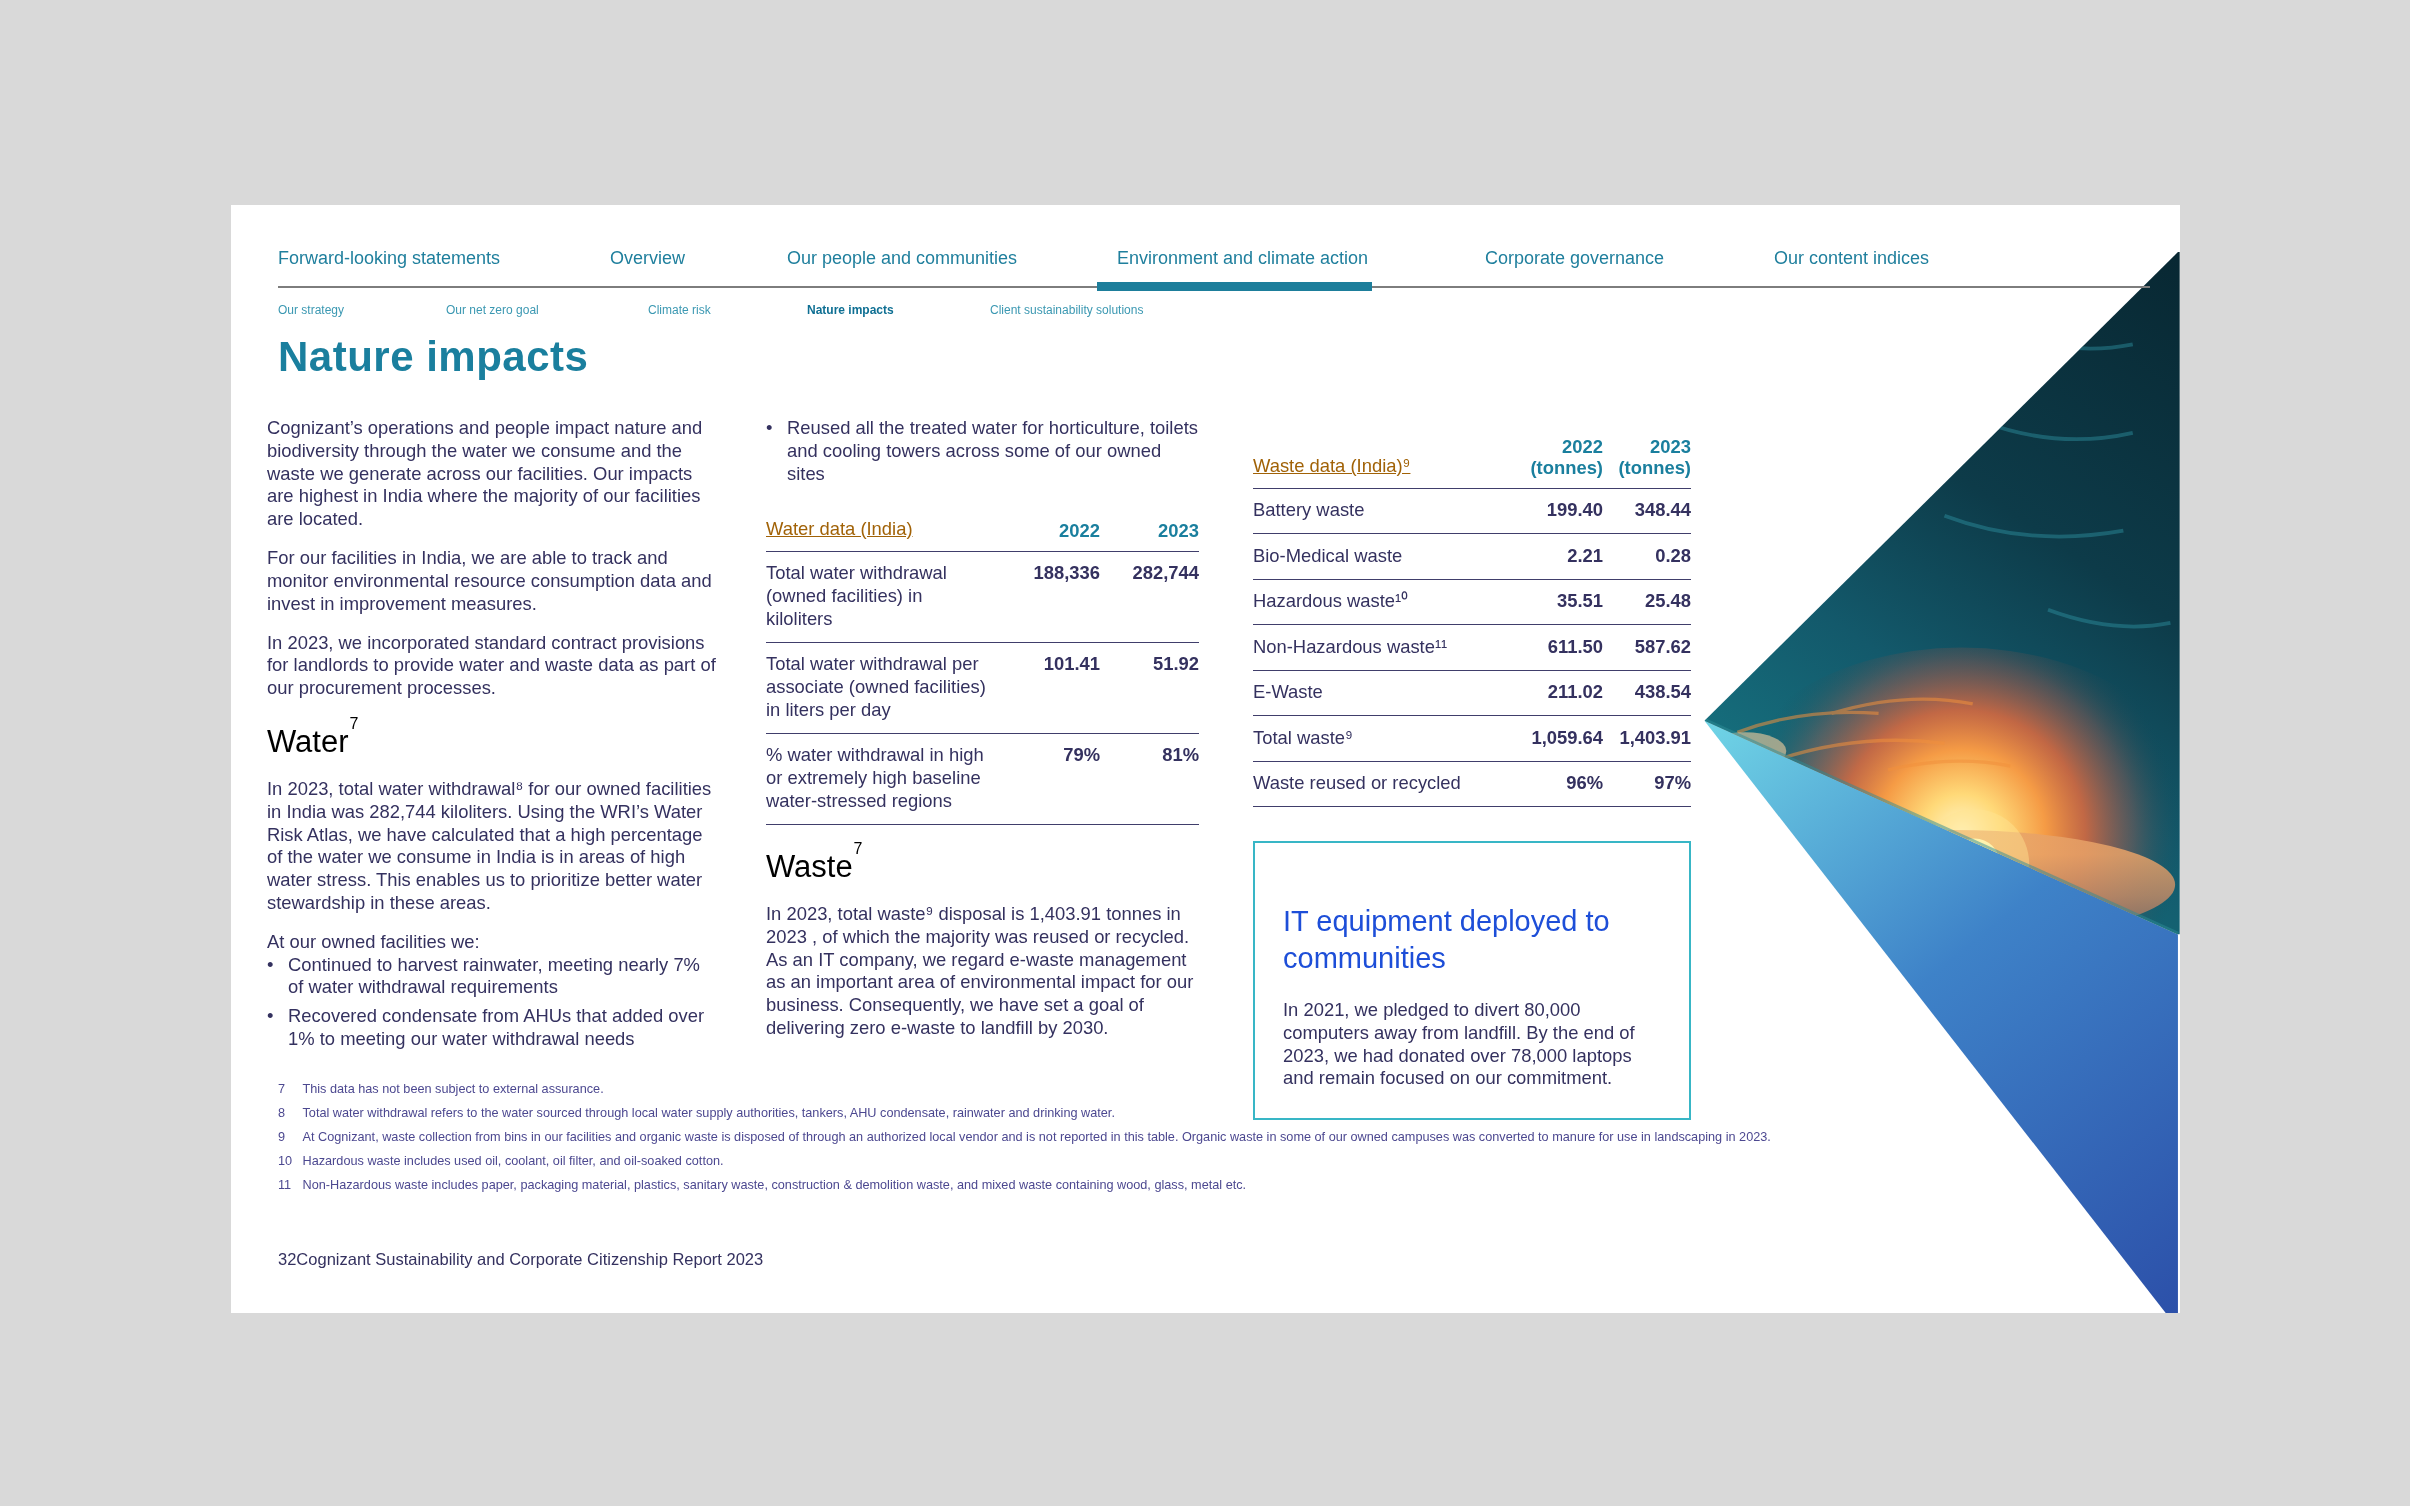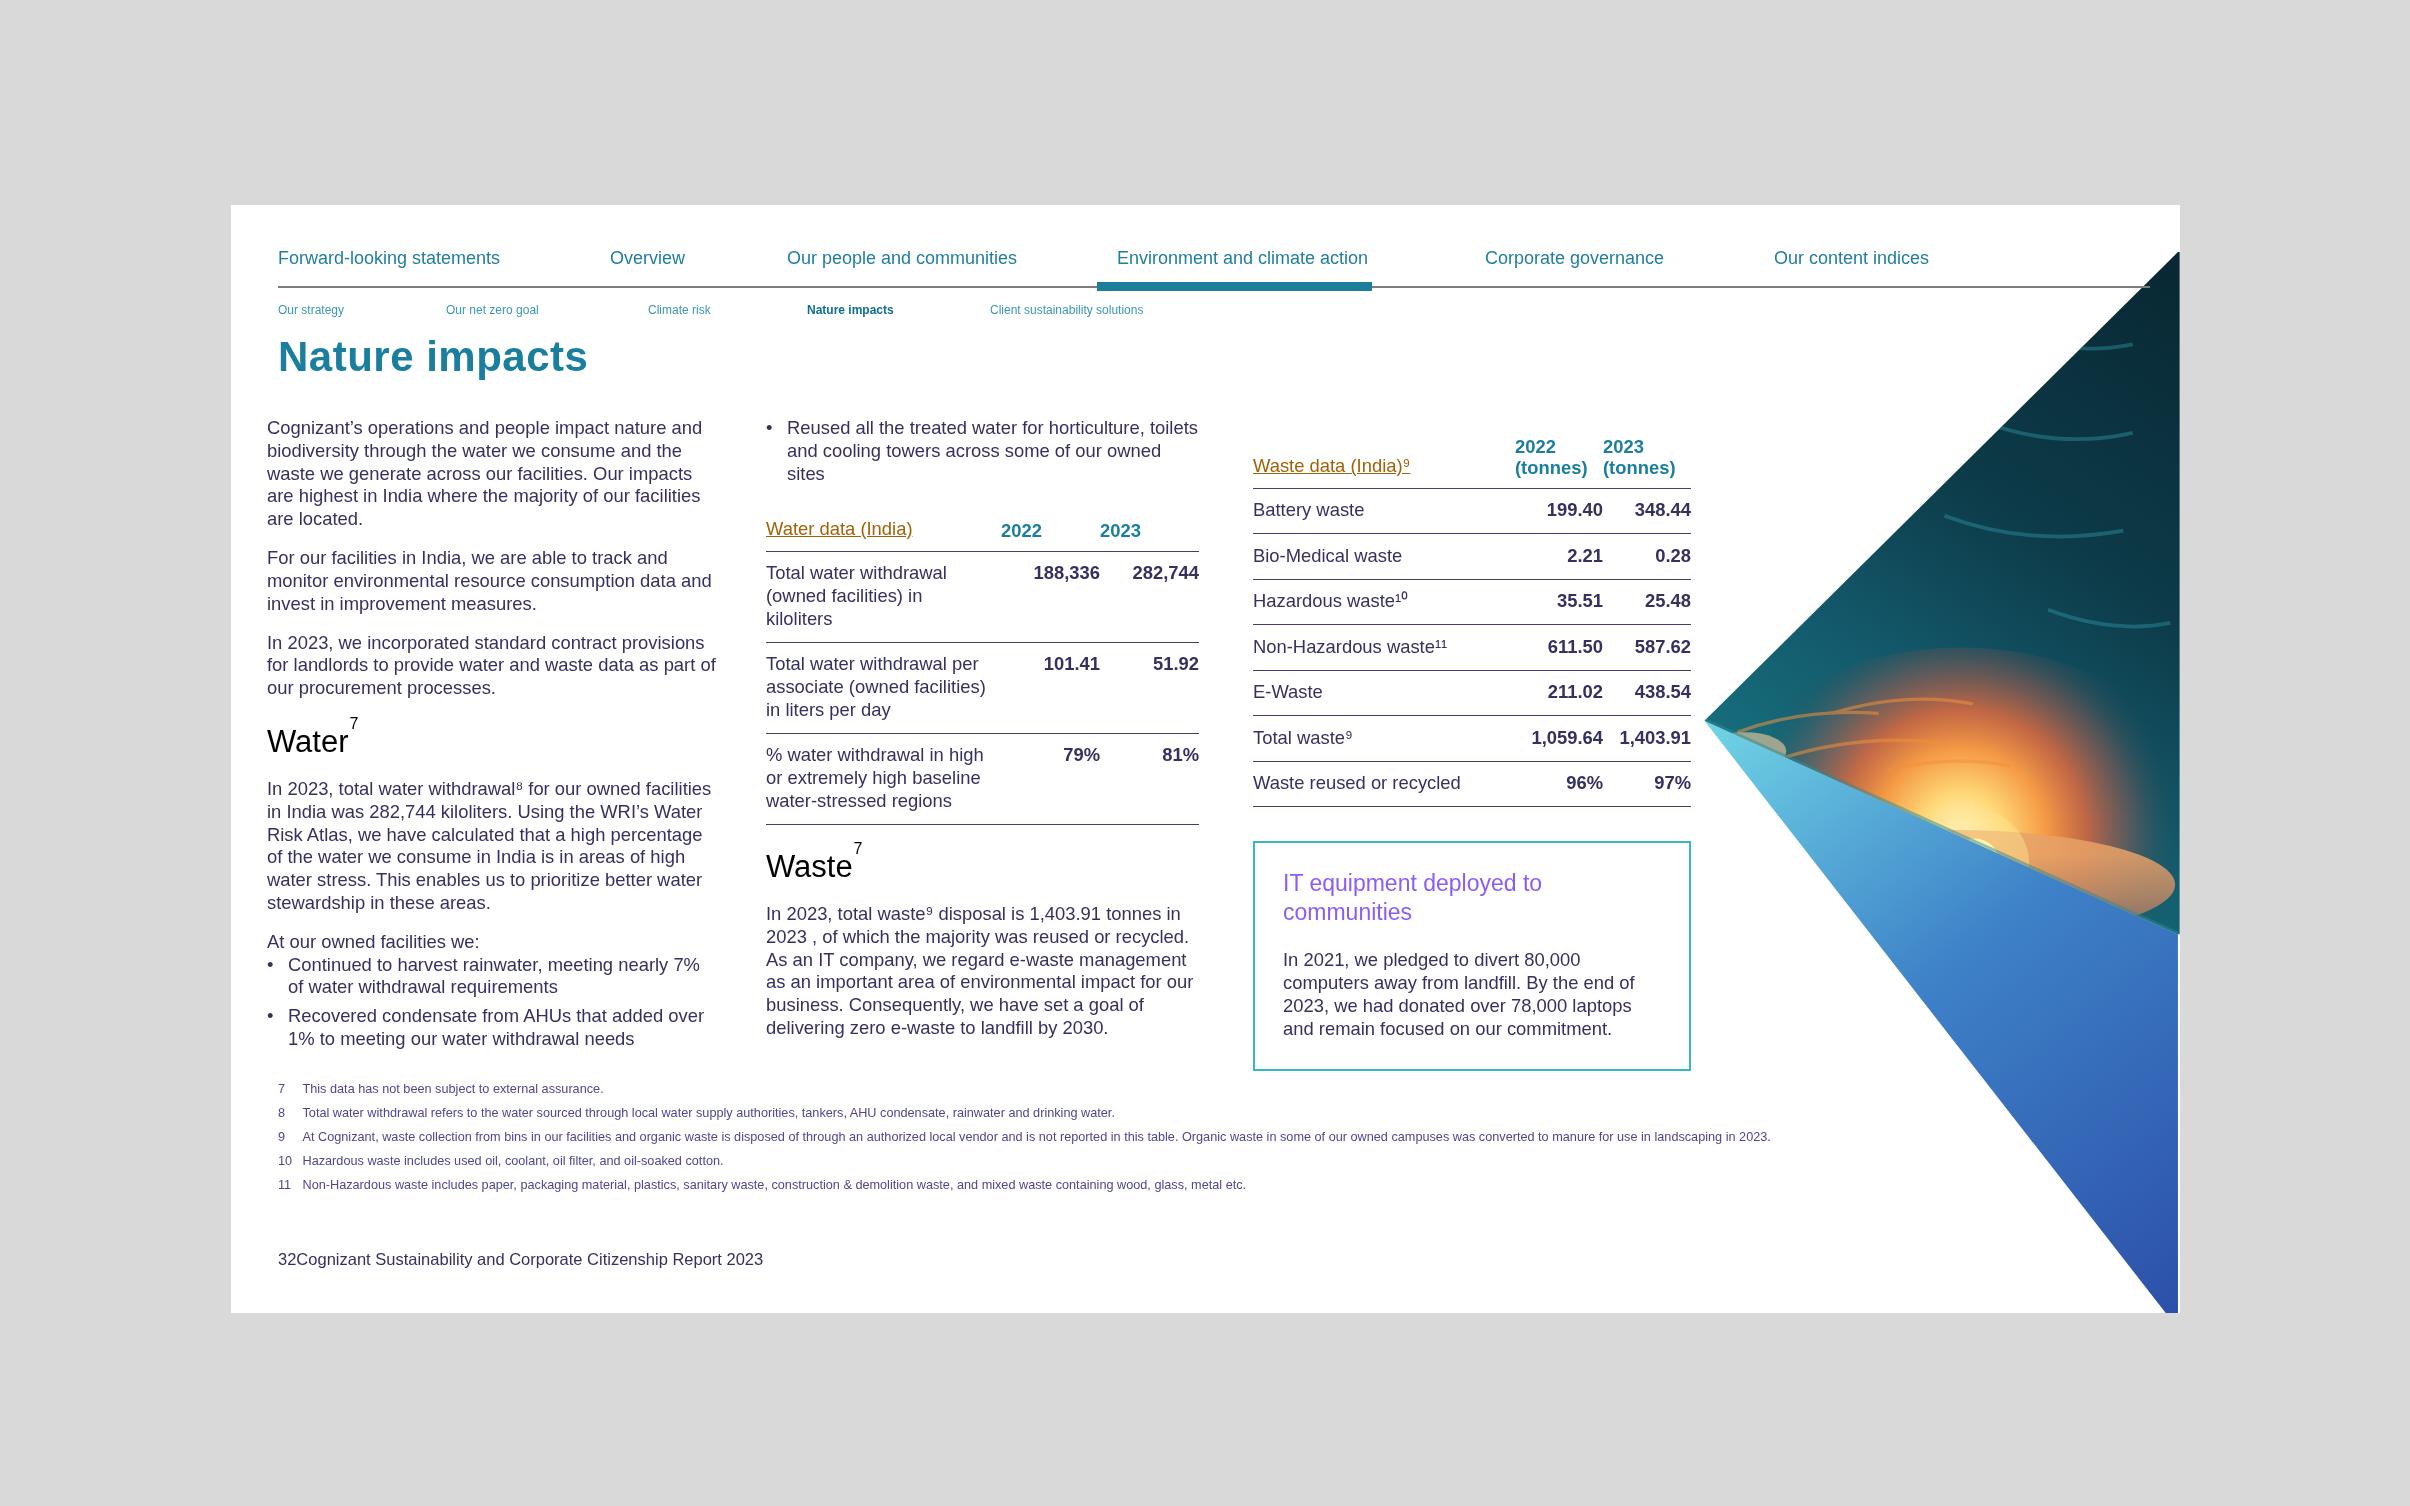--- a/index.html
+++ b/index.html
@@ -33,27 +33,27 @@
   
   .tbl { width:100%; margin-top:5.6px; }
   .trow { display:flex; align-items:flex-start; padding:10.4px 0 11.3px; border-top:1.9px solid #403e6b; }
   .trow.head { border-top:none; padding-bottom:9.4px; align-items:flex-end; }
   .trow.last { border-bottom:1.9px solid #403e6b; }
   .tlabel { flex:1 1 auto; padding-right:7.5px; }
   .tnum { flex:none; text-align:right; font-weight:bold; }
   .water-tbl .tnum { width:99px; }
   .waste-tbl .tnum { width:88px; }
   .thead-title { flex:1 1 auto; color:#a16207; font-weight:normal;text-decoration:underline; }
-  .thead-year { flex:none; text-align:left; color:#1a7f9e; font-weight:bold; line-height:1.15; }
+  .thead-year { flex:none; text-align:right; color:#1a7f9e; font-weight:bold; line-height:1.15; }
   .water-tbl .thead-year { width:99px; }
   .waste-tbl .thead-year { width:88px; }
 
   
   .callout { border:2.8px solid #38b6c6; margin-top:34px; padding:25.4px 28px 28px; }
-  .callout-title { font-size:23px; color:#8b5cf6; line-height:1.3; }
+  .callout-title { font-size:29px; color:#1d4ed8; line-height:1.3;margin-top:34px; }
   .callout-body { margin-top:21px; }
 
   
   .footnotes { position:absolute; left:47px; top:876px; width:1601px; font-size:12.7px; color:#4c4890; }
   .fn { display:flex; margin-bottom:7.5px; line-height:1.3; }
   .fn .fn-num { width:24.5px; flex:none; }
   .footer { position:absolute; left:47px; top:1045px; display:flex; font-size:16.5px; color:#34315f; }
 
   
   .decor { position:absolute; left:0; top:0; width:1949px; height:1108px; pointer-events:none; }

